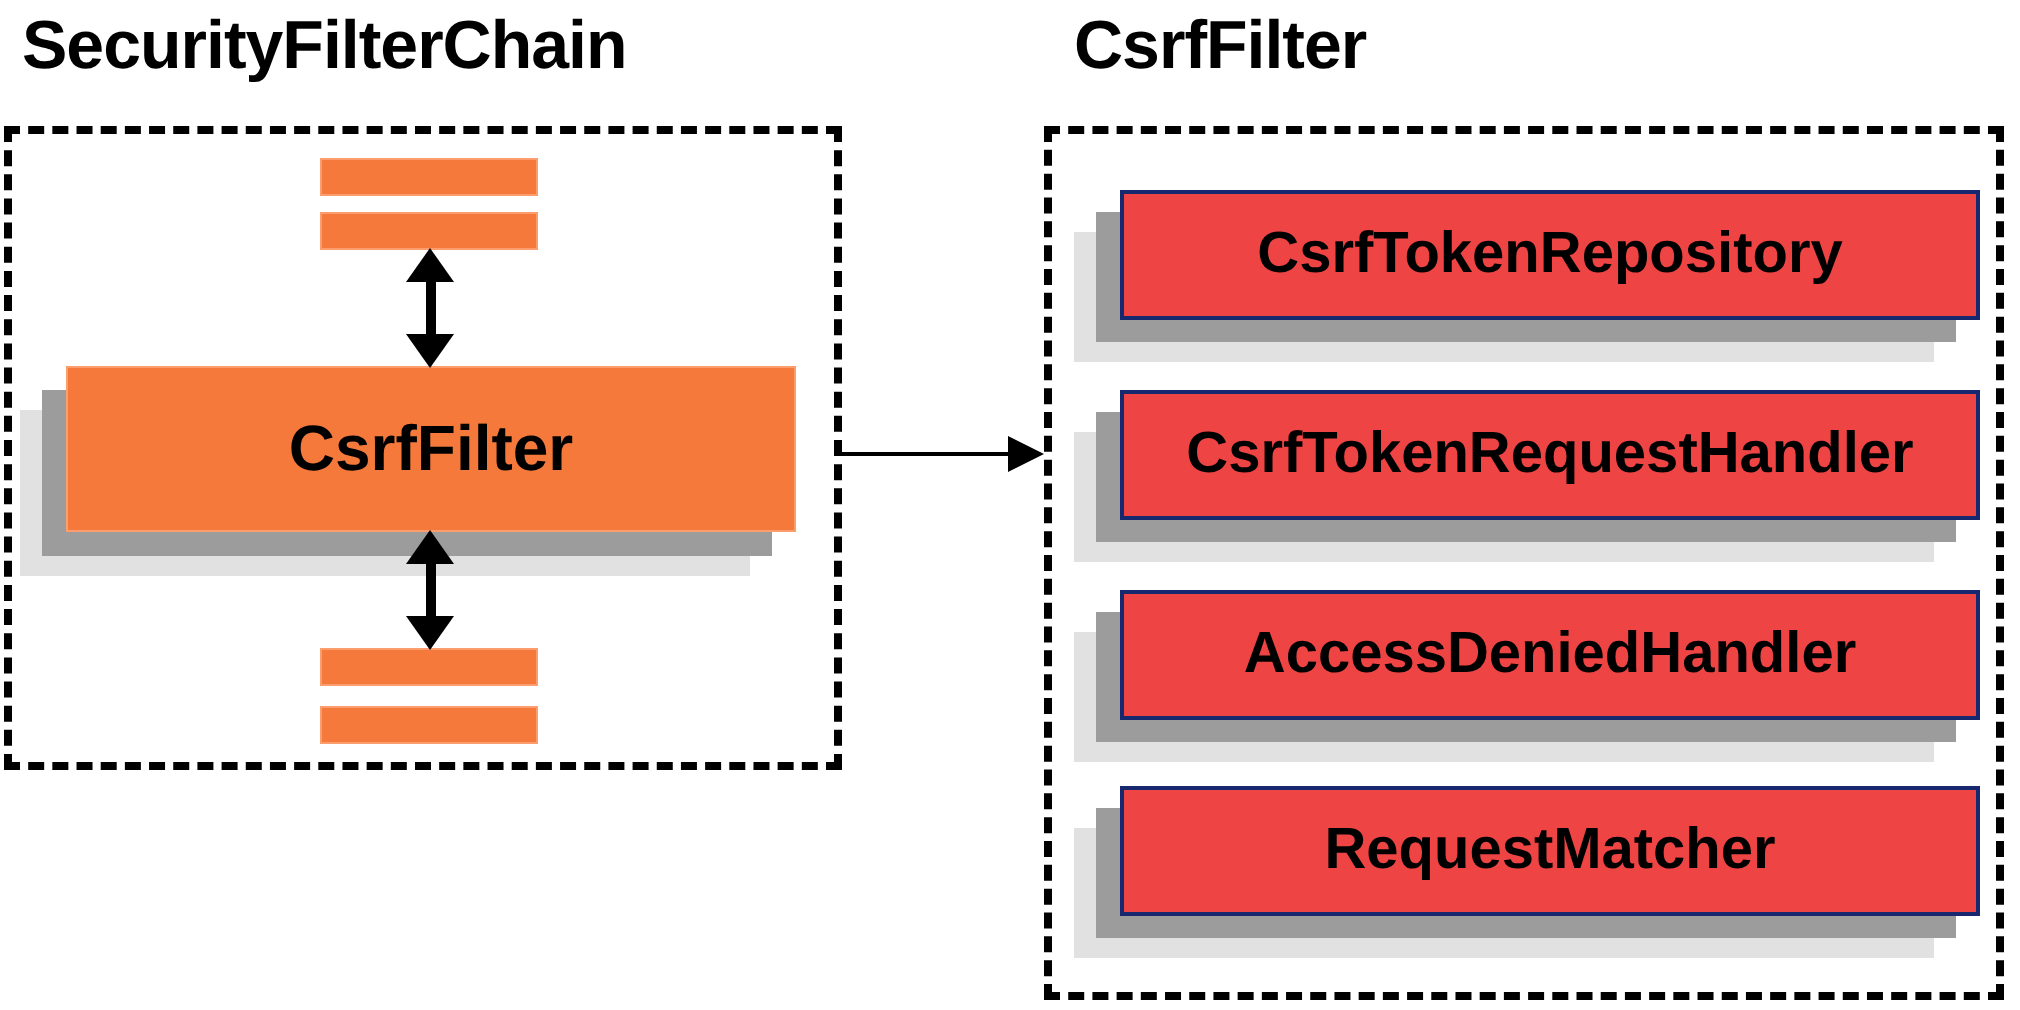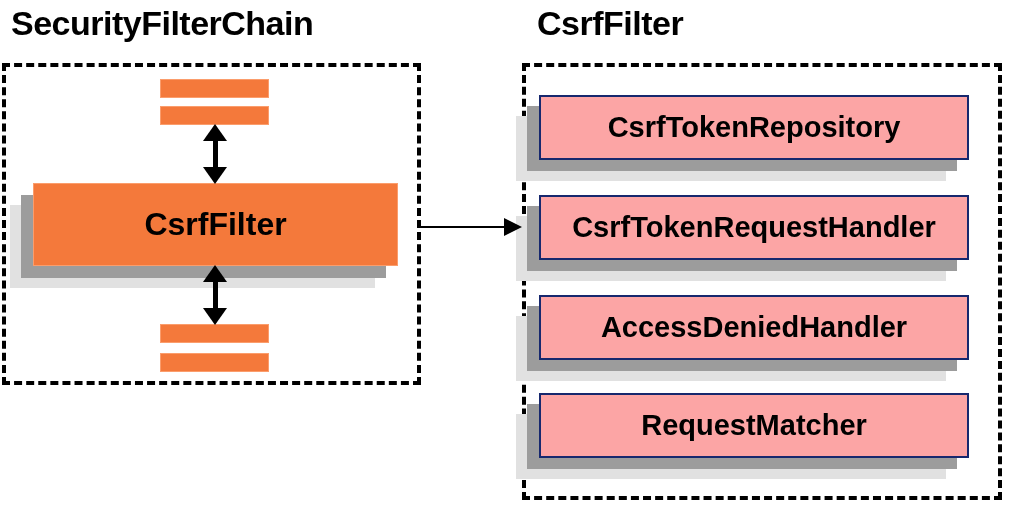--- a/index.html
+++ b/index.html
@@ -52,23 +52,23 @@
     display: flex; align-items: center; justify-content: center;
     z-index: 2;
   }
   .csrf-filter-box .label {
     font-size: 32px; font-weight: bold; color: #000000; white-space: nowrap;
   }
 
   
   .component-box {
     position: absolute;
-    left: 539px;
+    left: 560px;
     width: 430px; height: 65px;
-    background: #fca5a5;
+    background: #ef4444;
     border: 2px solid #17286E;
     box-shadow: -12px 11px 0 0 #9C9C9C, -23px 21px 0 0 #E1E1E1;
     display: flex; align-items: center; justify-content: center;
     z-index: 2;
   }
   .cb1 { top: 95px; }
   .cb2 { top: 195px; }
   .cb3 { top: 295px; }
   .cb4 { top: 393px; }
   .component-box .label {

